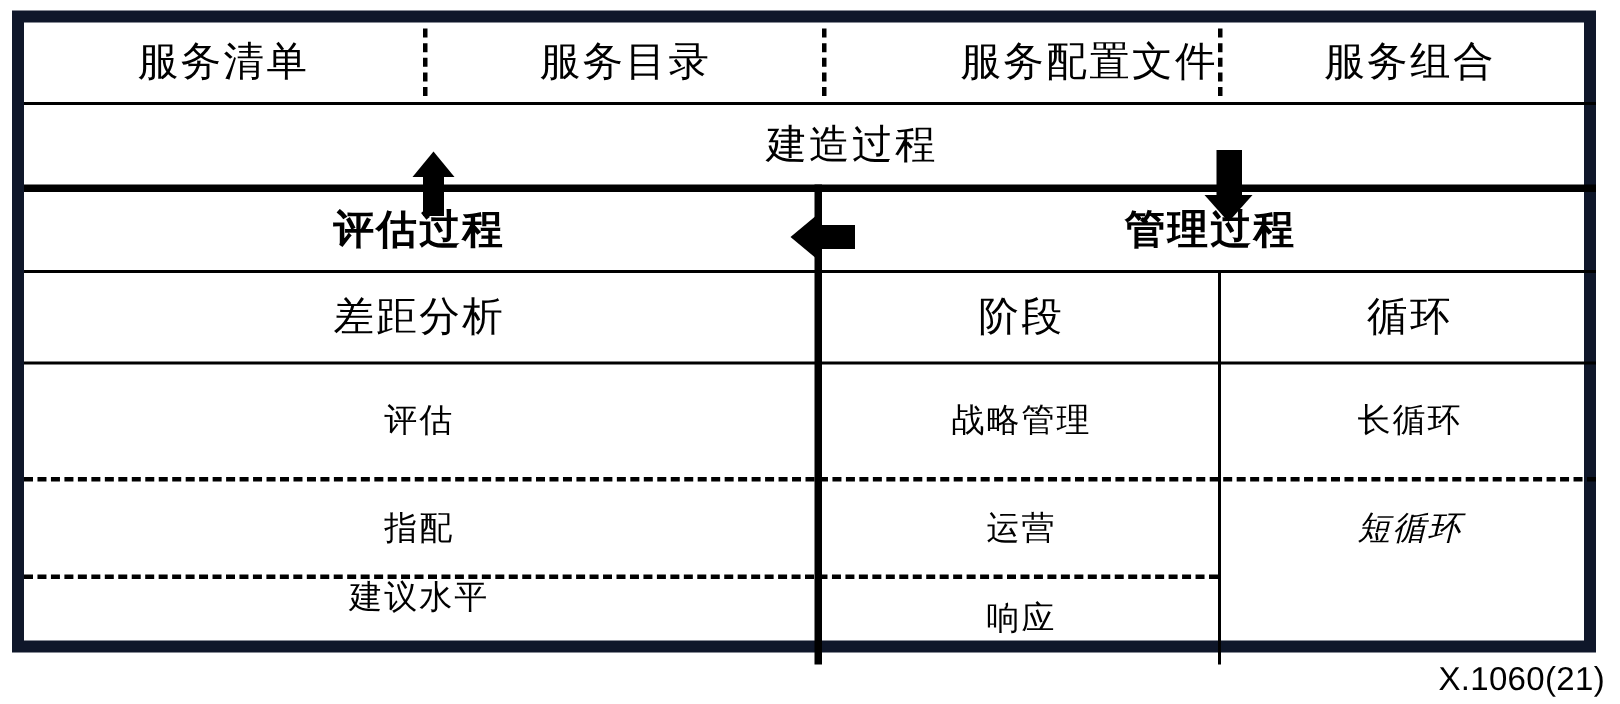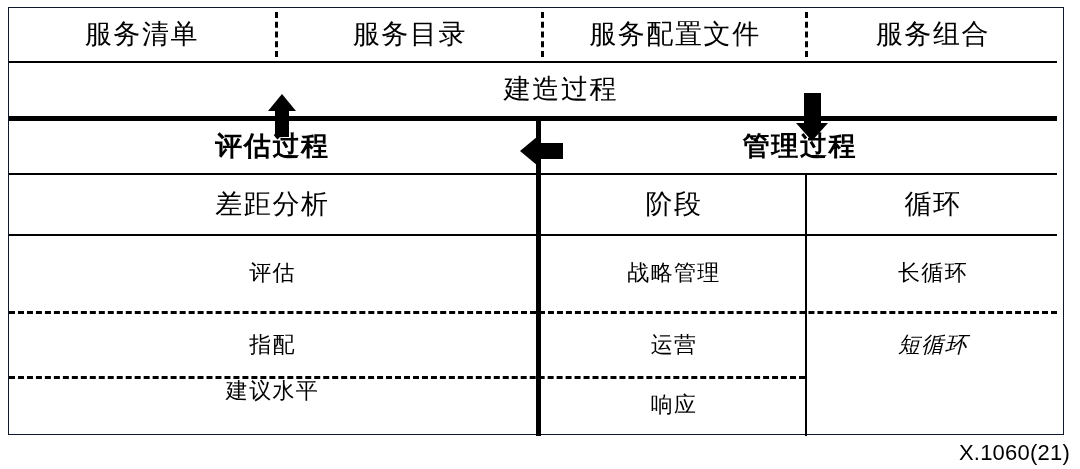--- a/index.html
+++ b/index.html
@@ -16,21 +16,21 @@
     overflow: hidden;
   }
 
   
   #diagram {
     position: absolute;
     left: 8px;
     top: 7px;
     width: 1056px;
     height: 428px;
-    border: 1px solid #0f172a;
+    border: 8px solid #0f172a;
     box-sizing: border-box;
   }
 
   
   .cell {
     position: absolute;
     box-sizing: border-box;
     display: flex;
     align-items: center;
     justify-content: center;
@@ -139,21 +139,21 @@
 <div id="diagram">
 
   <div class="cell t-head" style="left:0px; top:0px; width:266px; height:53px;">
     <span class="txt">服务清单</span>
   </div>
 
   <div class="cell t-head" style="left:270px; top:0px; width:262px; height:53px;">
     <span class="txt">服务目录</span>
   </div>
 
-  <div class="cell t-head" style="left:536px; top:0px; width:260px; height:53px;">
+  <div class="cell t-head" style="left:536px; top:0px; width:260px; height:53px;justify-content:flex-end;">
     <span class="txt">服务配置文件</span>
   </div>
 
   <div class="cell t-head" style="left:800px; top:0px; width:248px; height:53px;">
     <span class="txt">服务组合</span>
   </div>
 
   <div class="dash-v" style="left:266px; top:4px; height:45px;"></div>
   <div class="dash-v" style="left:532px; top:4px; height:45px;"></div>
   <div class="dash-v" style="left:796px; top:4px; height:45px;"></div>

